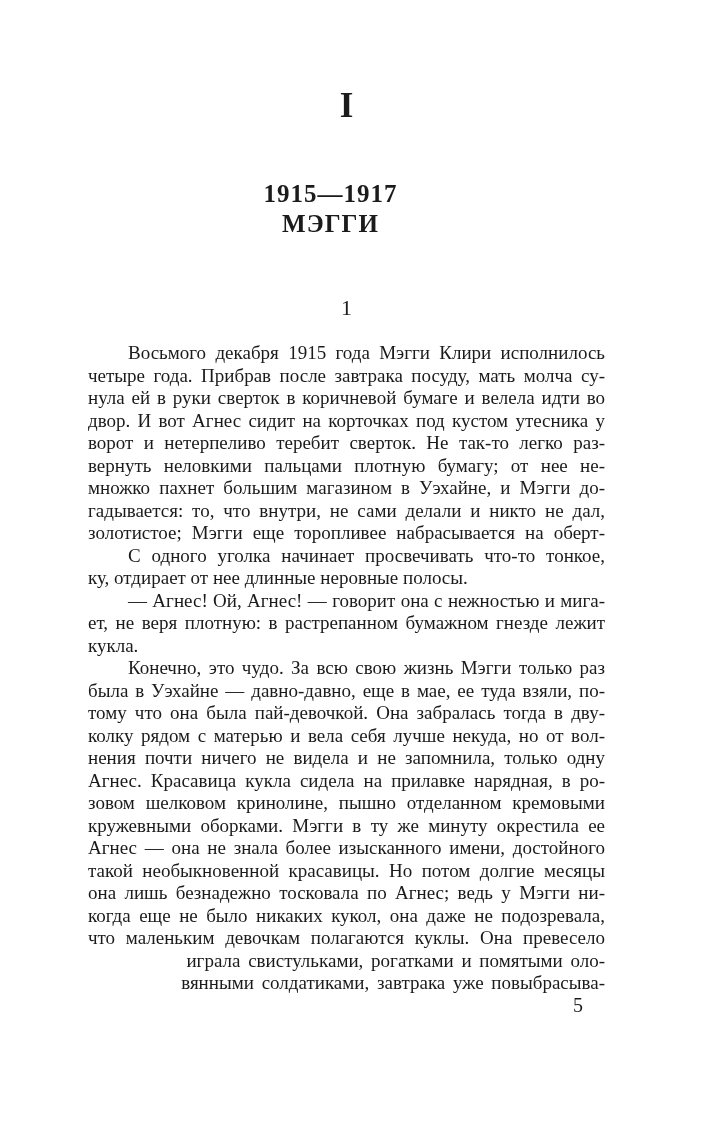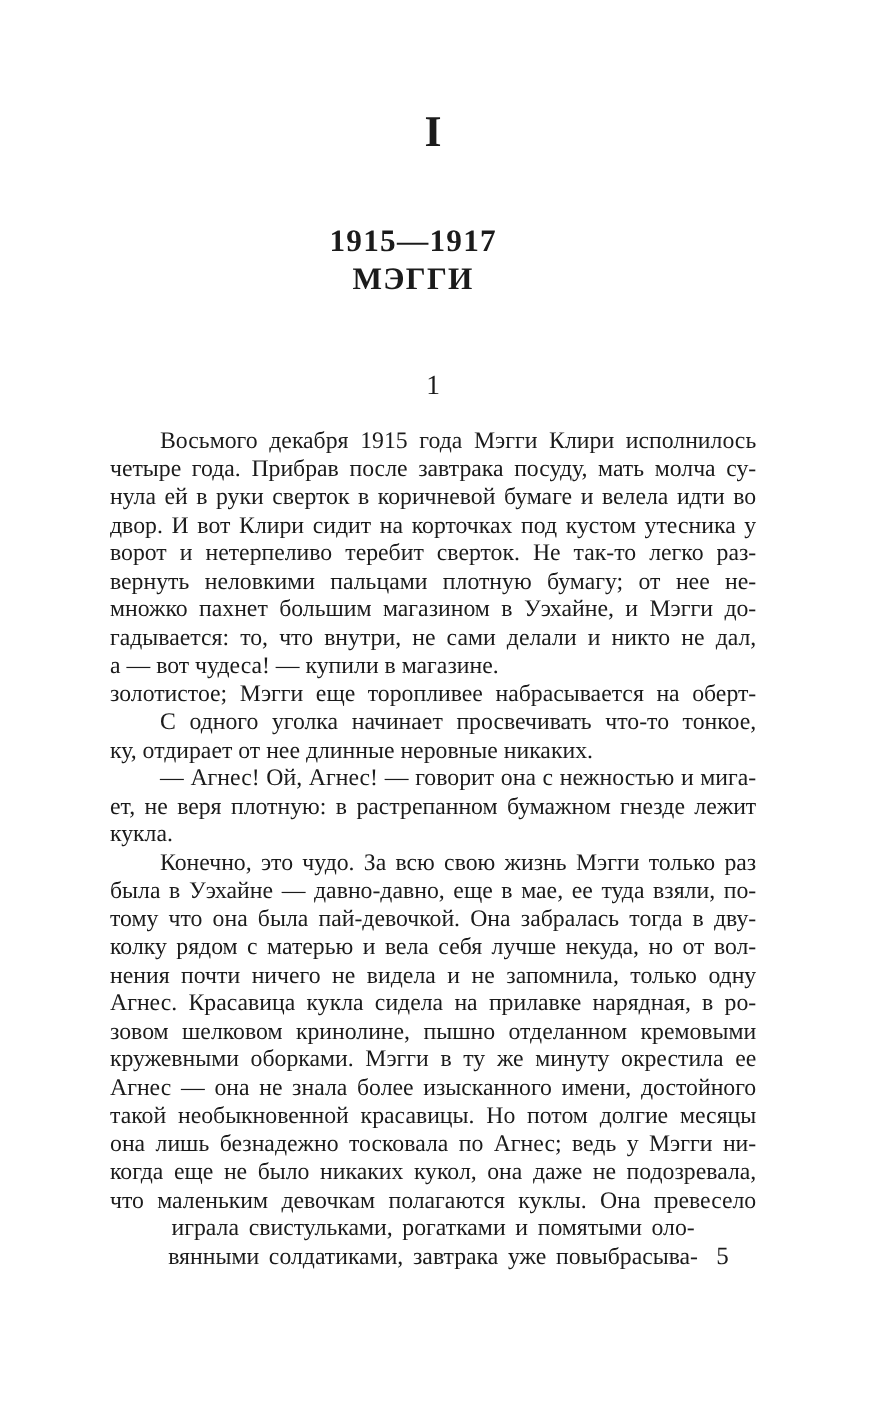--- a/index.html
+++ b/index.html
@@ -62,21 +62,21 @@
   }
   .line.full {
     text-align: justify;
     text-align-last: justify;
     text-justify: inter-word;
   }
   .line.left {
     text-align: left;
   }
   .line.short {
-    text-align: center;
+    text-align: right;
     word-spacing: 3px;
   }
   .line.first {
     text-indent: 40px;
   }
   .page-number {
     position: absolute;
     top: 994px;
     left: 573px;
     font-size: 20px;
@@ -95,31 +95,30 @@
     <div>МЭГГИ</div>
   </div>
 
   <div class="chapter-number">1</div>
 
   <div class="body-text">
       <div class="paragraph">
         <div class="line full first">Восьмого декабря 1915 года Мэгги Клири исполнилось</div>
         <div class="line full">четыре года. Прибрав после завтрака посуду, мать молча су-</div>
         <div class="line full">нула ей в руки сверток в коричневой бумаге и велела идти во</div>
-        <div class="line full">двор. И вот Клири сидит на корточках под кустом утесника у</div>
+        <div class="line full">двор. И вот Агнес сидит на корточках под кустом утесника у</div>
         <div class="line full">ворот и нетерпеливо теребит сверток. Не так-то легко раз-</div>
         <div class="line full">вернуть неловкими пальцами плотную бумагу; от нее не-</div>
         <div class="line full">множко пахнет большим магазином в Уэхайне, и Мэгги до-</div>
         <div class="line full">гадывается: то, что внутри, не сами делали и никто не дал,</div>
-        <div class="line left">а — вот чудеса! — купили в магазине.</div>
       </div>
       <div class="paragraph">
         <div class="line full">золотистое; Мэгги еще торопливее набрасывается на оберт-</div>
         <div class="line full first">С одного уголка начинает просвечивать что-то тонкое,</div>
-        <div class="line left">ку, отдирает от нее длинные неровные никаких.</div>
+        <div class="line left">ку, отдирает от нее длинные неровные полосы.</div>
       </div>
       <div class="paragraph">
         <div class="line full first">— Агнес! Ой, Агнес! — говорит она с нежностью и мига-</div>
         <div class="line full">ет, не веря плотную: в растрепанном бумажном гнезде лежит</div>
         <div class="line left">кукла.</div>
       </div>
       <div class="paragraph">
         <div class="line full first">Конечно, это чудо. За всю свою жизнь Мэгги только раз</div>
         <div class="line full">была в Уэхайне — давно-давно, еще в мае, ее туда взяли, по-</div>
         <div class="line full">тому что она была пай-девочкой. Она забралась тогда в дву-</div>

